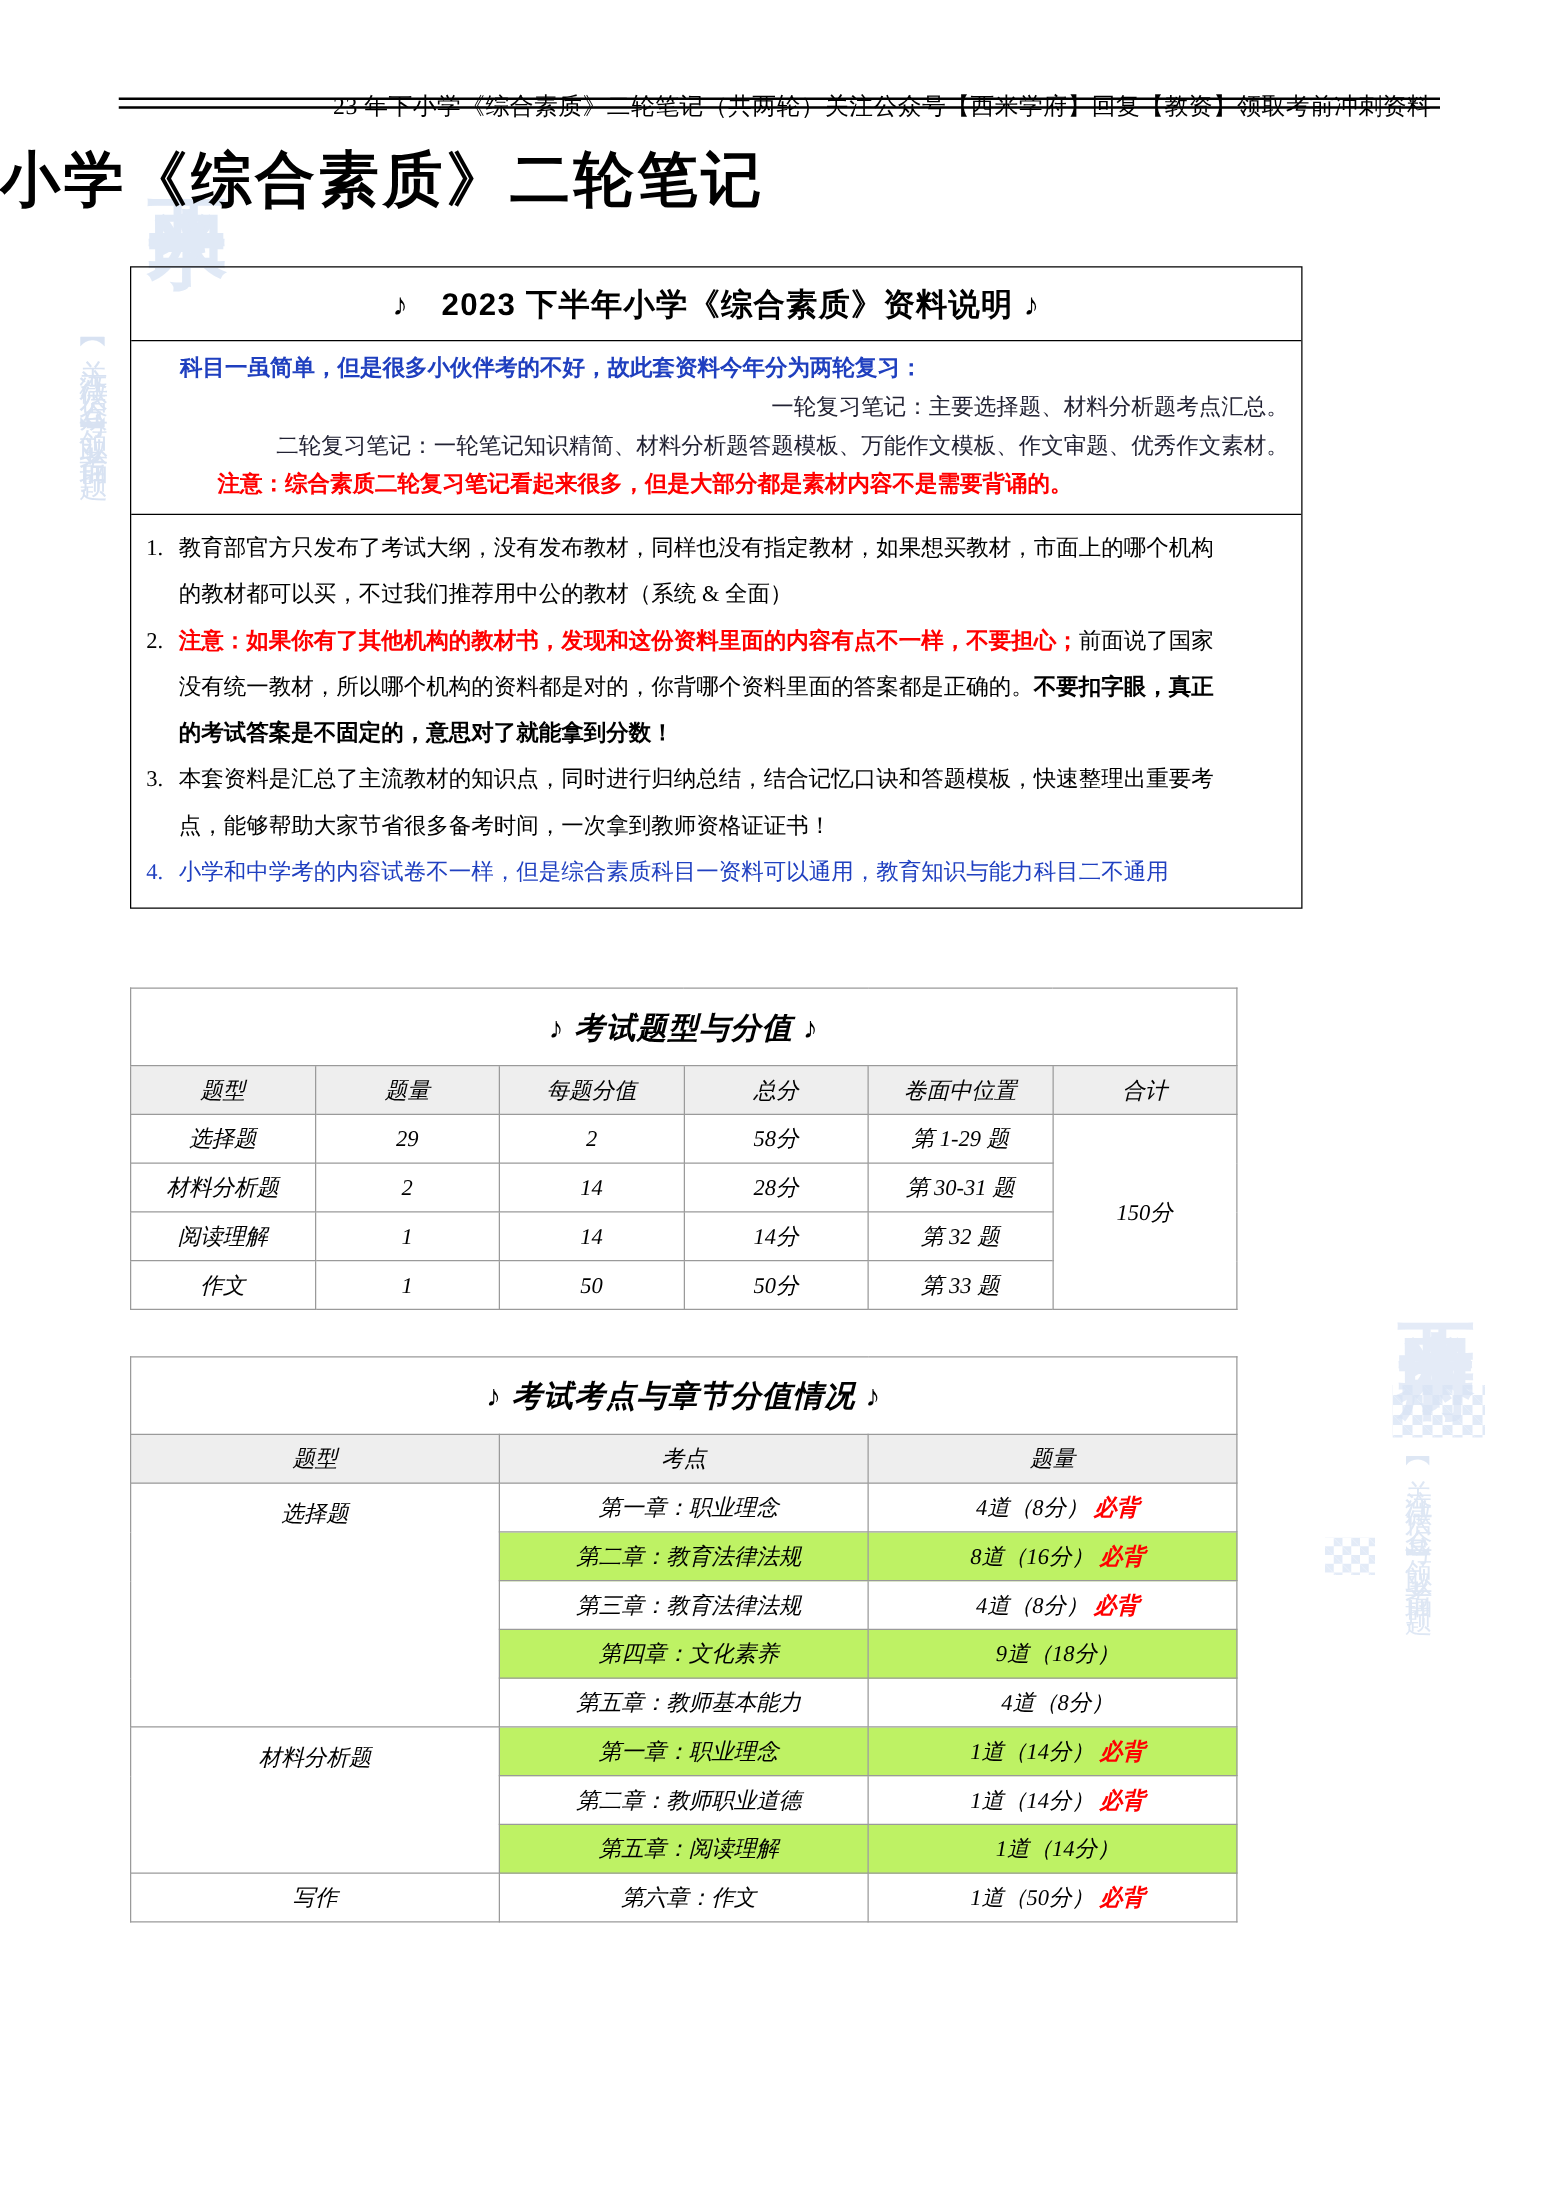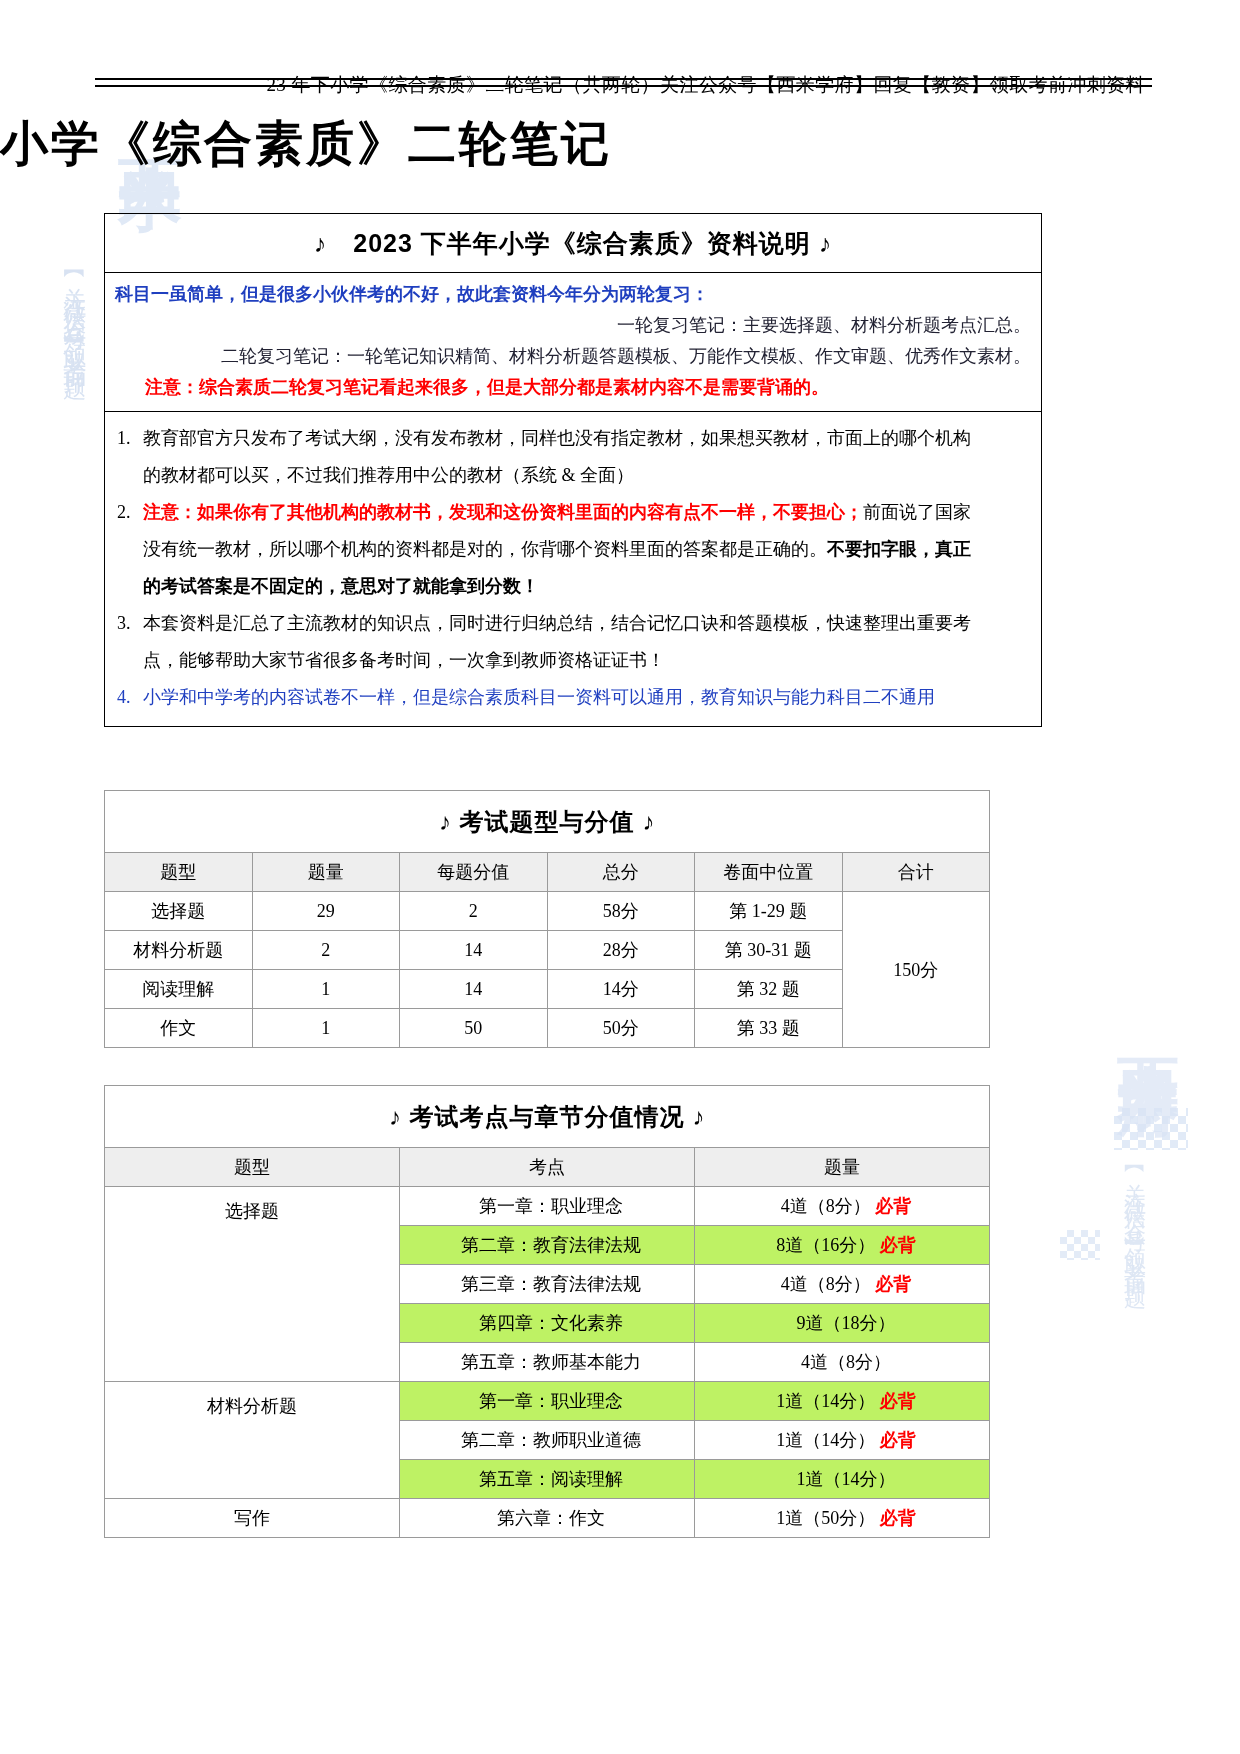--- a/index.html
+++ b/index.html
@@ -157,20 +157,21 @@
     border-bottom: 1px solid #000;
   }
   .info-body {
     padding: 6px 10px 8px 10px;
     border-bottom: 1px solid #000;
   }
   .line {
     font-size: 18px;
     line-height: 31px;
     white-space: nowrap;
+    margin-left: 29px;
   }
   .blue { color: #1f3fbf; font-weight: bold; }
   .blue-plain { color: #223; text-align: right; }
   .indent { padding-left: 30px; }
   .indent2 { padding-left: 42px; }
   .red-bold { color: #ff0000; font-weight: bold; }
 
   .info-list {
     padding: 8px 12px 10px 12px;
     counter-reset: none;
@@ -194,20 +195,21 @@
   
   .tbl-wrap {
     position: absolute;
     left: 104px;
     width: 886px;
   }
   table.grid {
     border-collapse: collapse;
     width: 100%;
     table-layout: fixed;
+    font-style: italic;
   }
   table.grid td, table.grid th {
     border: 1px solid #9a9a9a;
     font-size: 18px;
     padding: 7px 6px;
     text-align: center;
     font-weight: normal;
   }
   .tbl-caption {
     border: 1px solid #9a9a9a !important;

